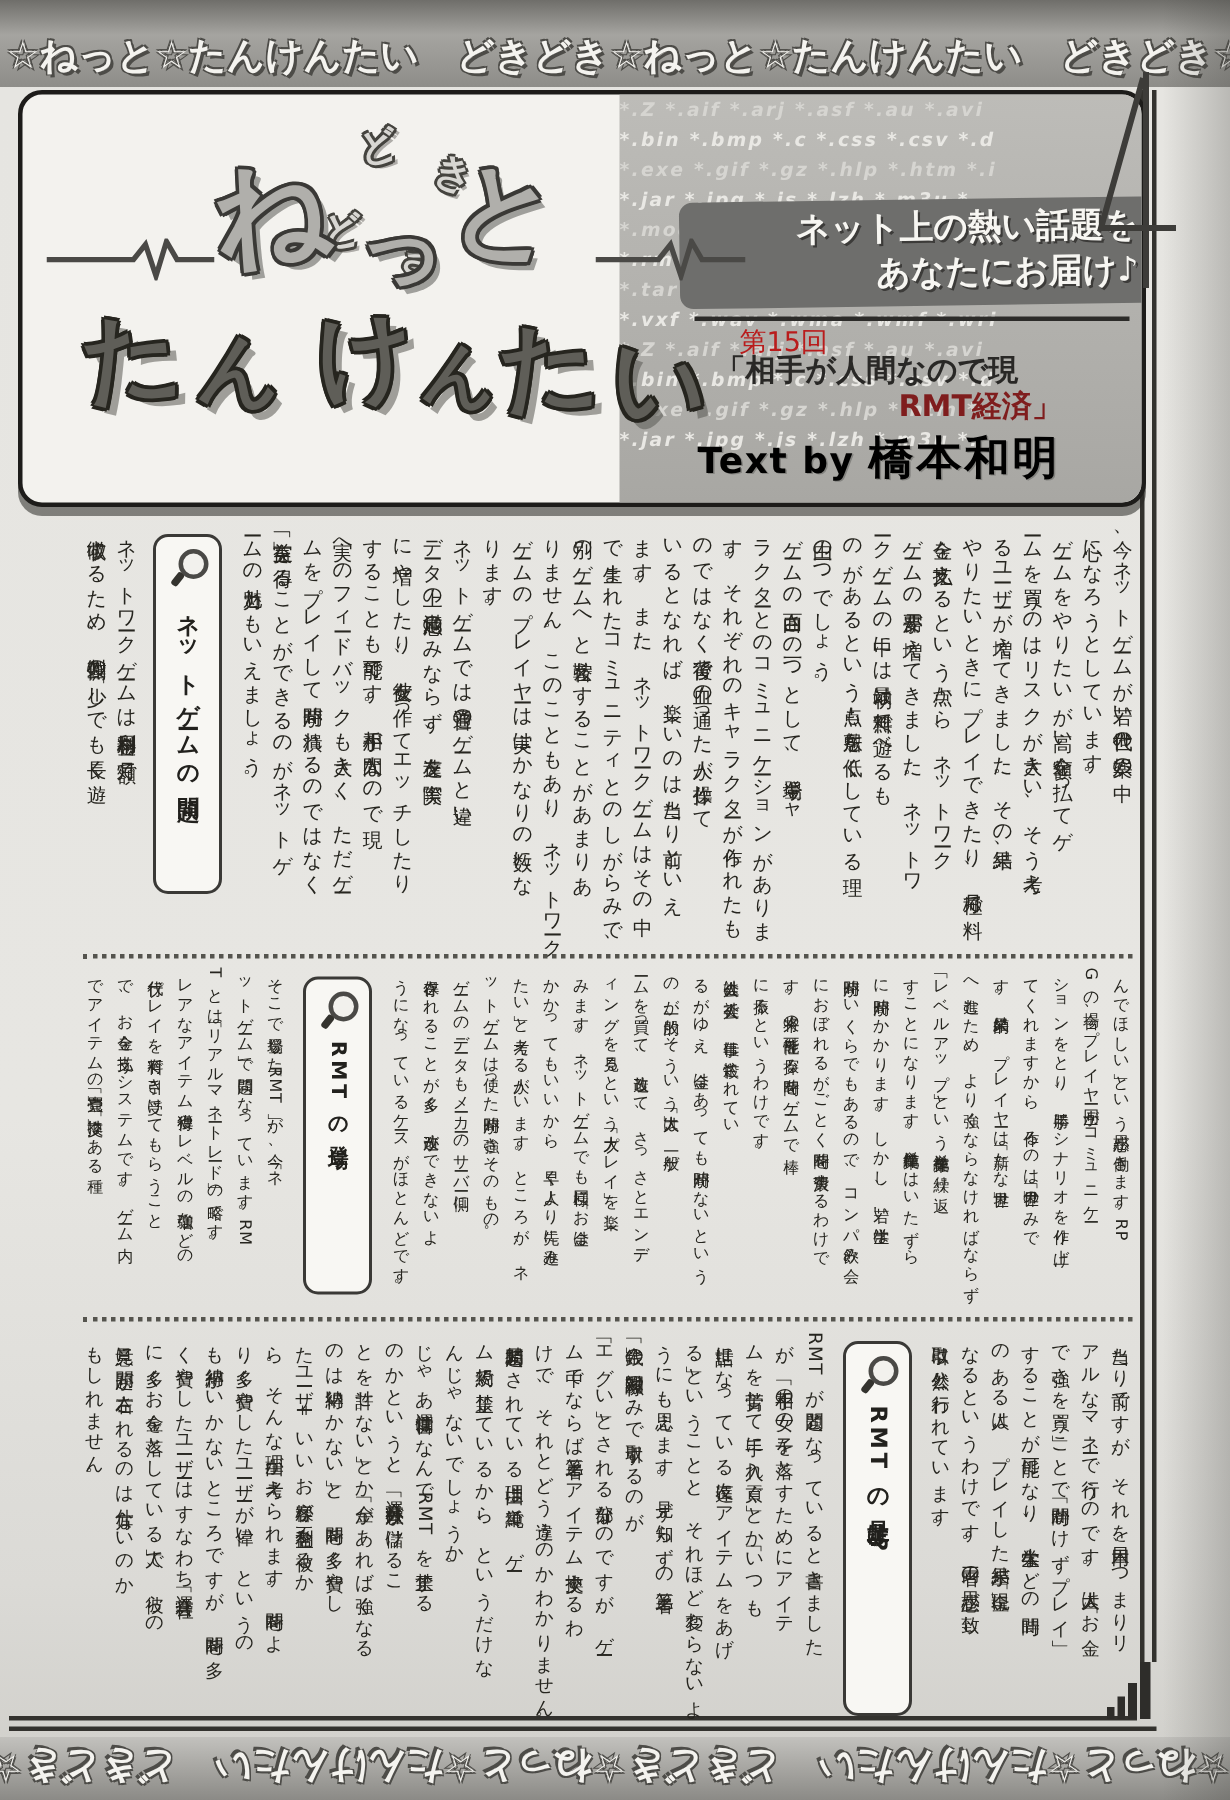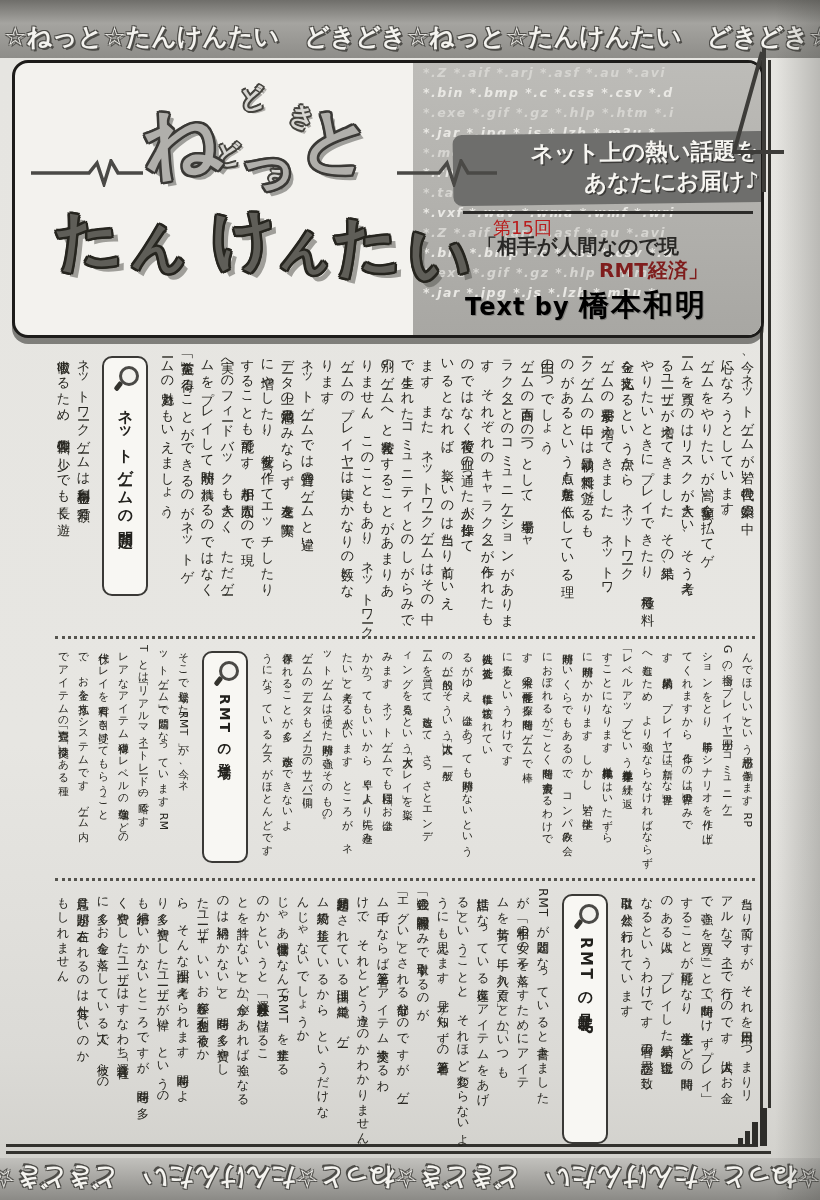--- a/index.html
+++ b/index.html
@@ -21,21 +21,21 @@
   
   .vline{position:absolute;width:3px;background:#33322e;}
   .hline{position:absolute;height:3px;background:#33322e;}
 
   
   .card{position:absolute;left:12px;top:60px;width:746px;height:272px;background:#f3f2ee;
     border:3px solid #1d1c1a;border-radius:16px;box-shadow:0 6px 0 rgba(42,41,38,.55);overflow:hidden;}
   .extpanel{position:absolute;right:0;top:0;width:348px;height:100%;
     background:linear-gradient(180deg,#bdbcb8 0%,#a8a7a3 100%);overflow:hidden;}
   .ext-row{font-size:12.5px;font-weight:bold;font-style:italic;letter-spacing:1.5px;
-    line-height:20px;white-space:nowrap;padding-left:10px;}
+    line-height:20px;white-space:nowrap;padding-left:0;}
   .ext-row:nth-child(odd){color:#d6d5d1;}
   .ext-row:nth-child(even){color:#e9e8e4;}
 
   .headline{position:absolute;left:438px;top:70px;width:300px;padding:5px 10px 7px 6px;
     background:#6e6e6c;border-radius:9px;transform:rotate(-0.8deg);text-align:right;
     color:#f7f6f2;font-weight:bold;font-size:22.5px;line-height:1.32;
     text-shadow:1.5px 1.5px 0 #3c3b39;}
   .divider{position:absolute;left:448px;top:148px;width:290px;height:3px;background:#2c2b29;}
   .episode{position:absolute;left:478px;top:153px;font-size:18px;font-weight:normal;color:#b91c1c;}
   .sub1{position:absolute;left:462px;top:170px;font-size:20px;font-weight:bold;color:#292826;}

